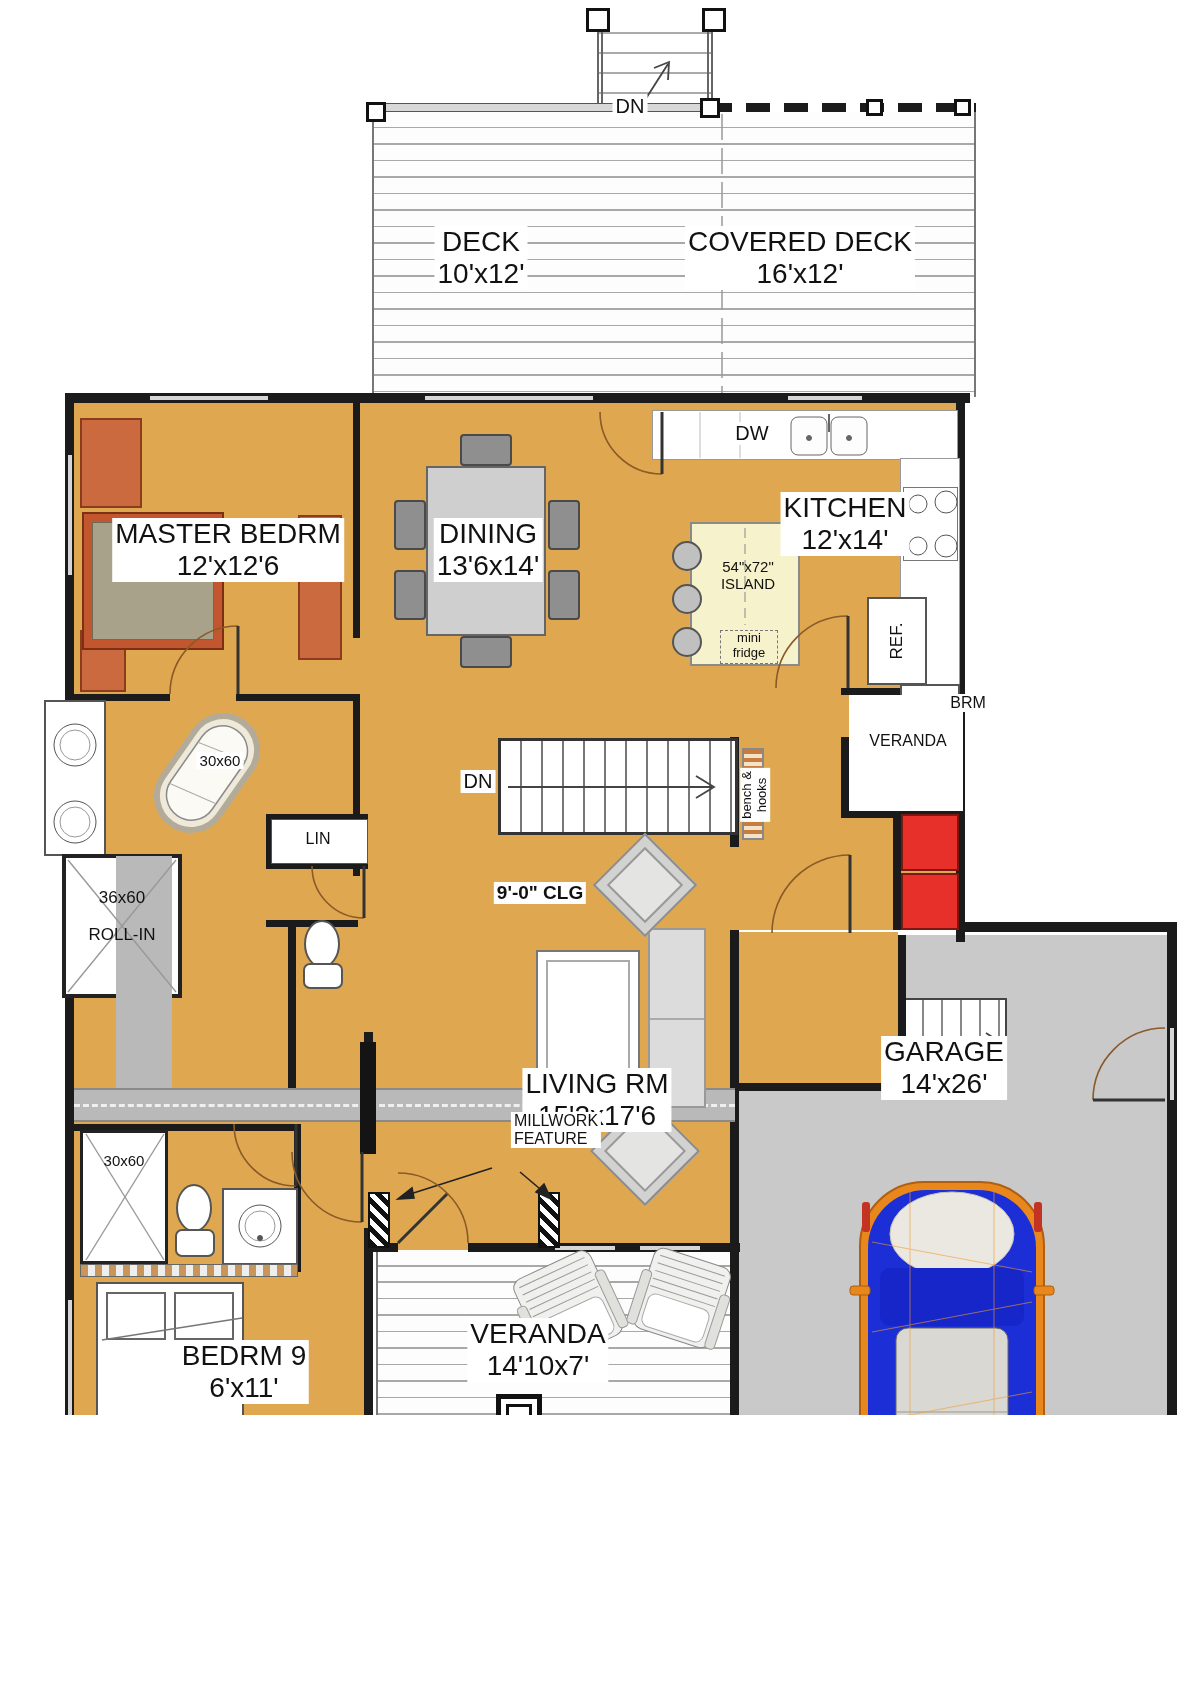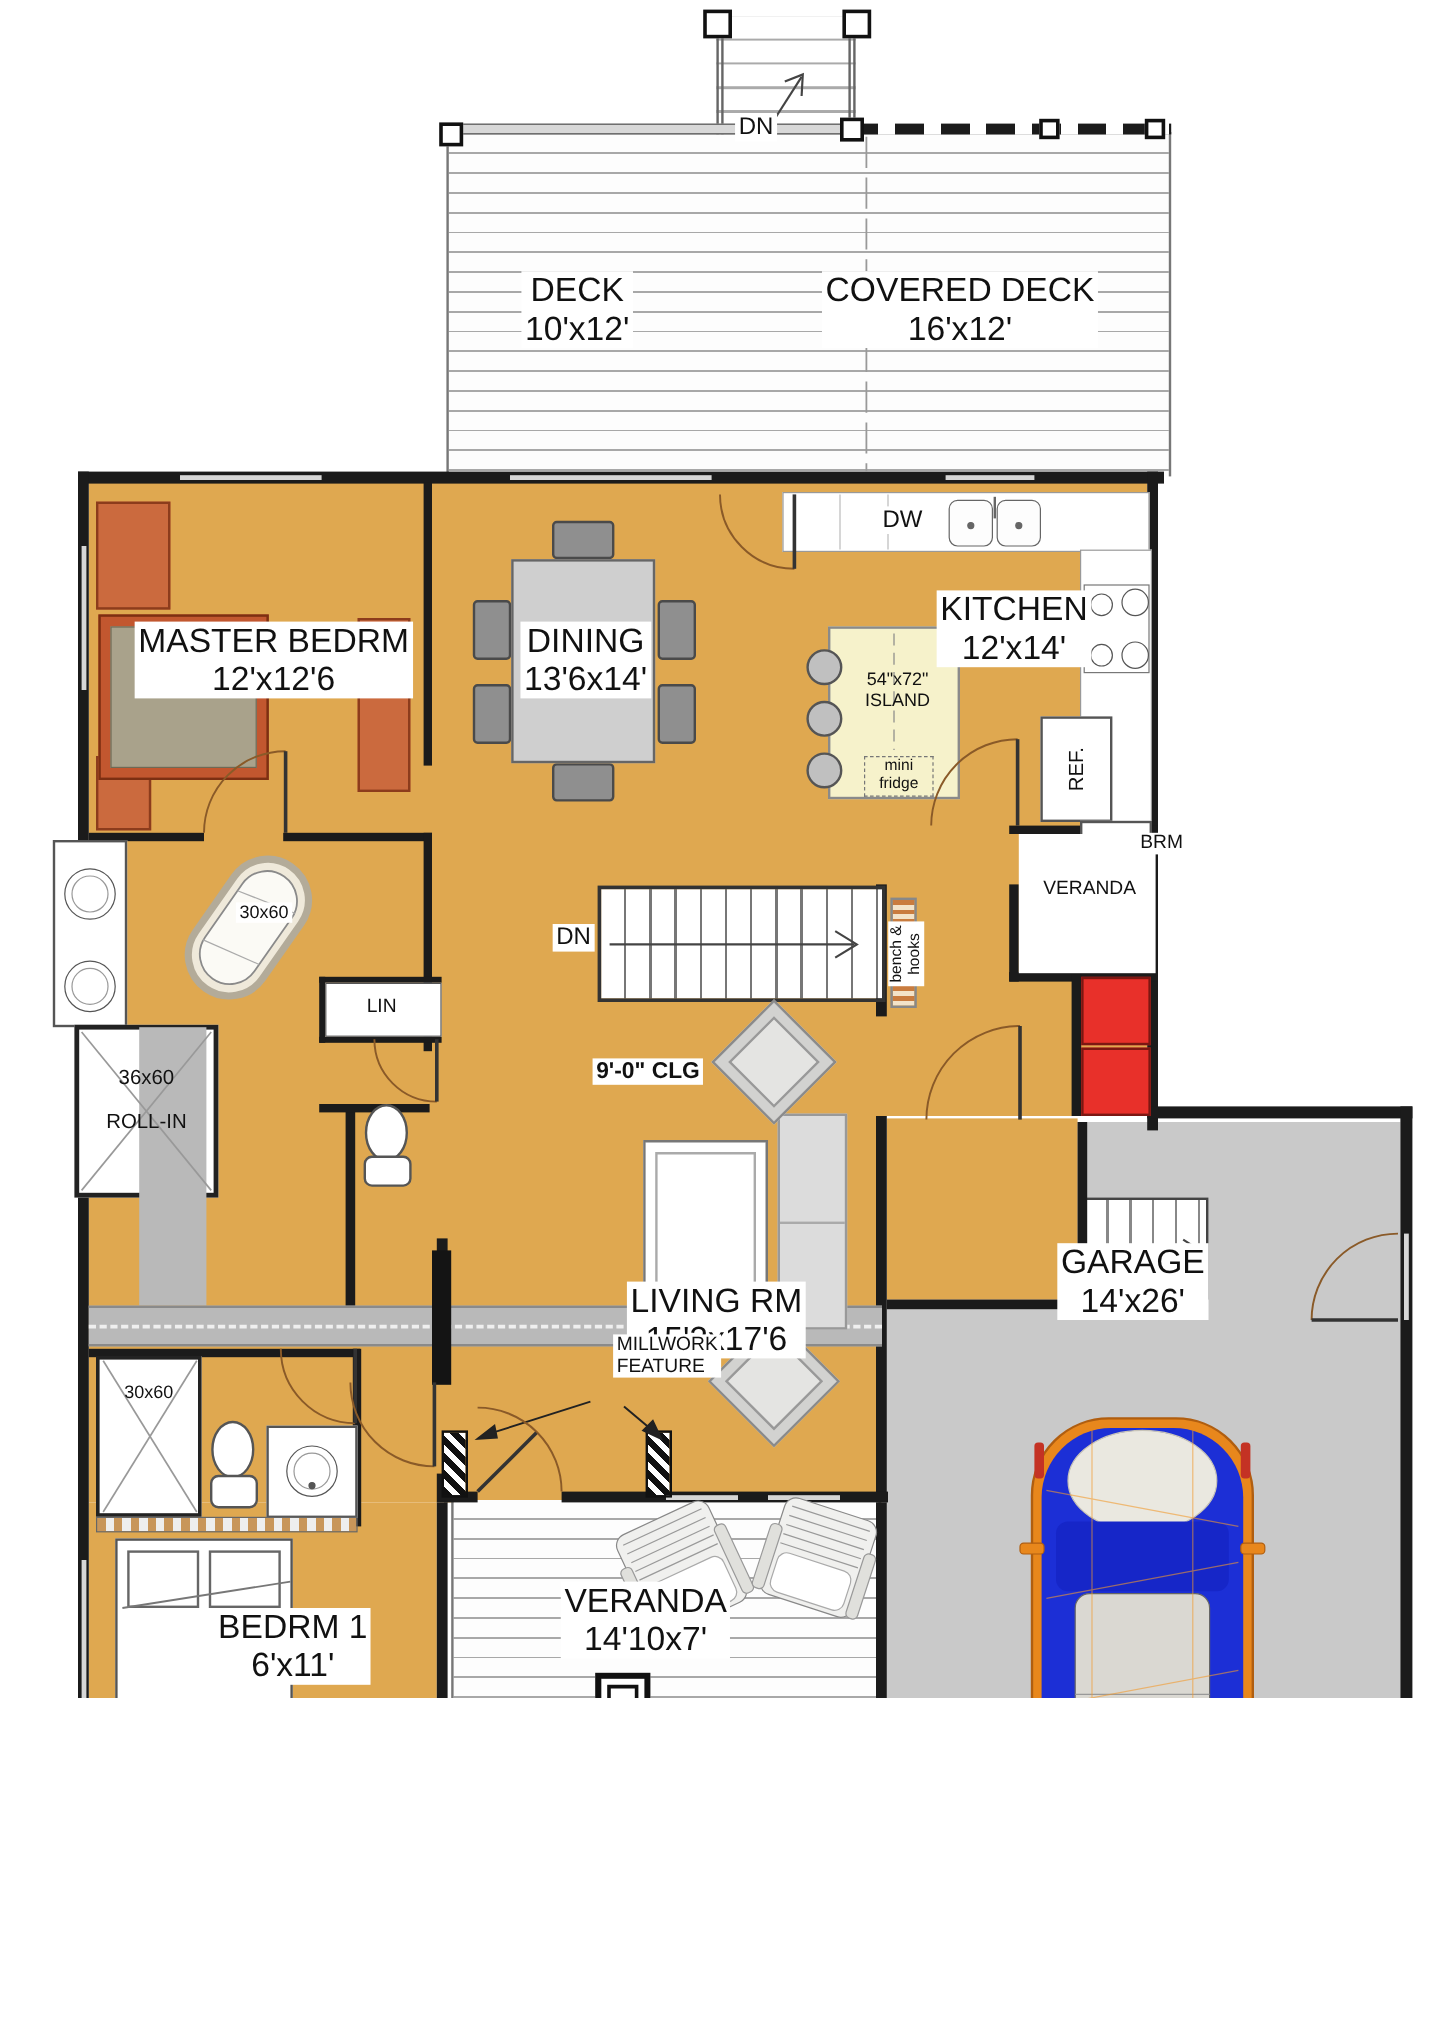--- a/index.html
+++ b/index.html
@@ -402,21 +402,21 @@
   </div>
 
   <div class="lbl fs16" style="left:556px;top:1112px;text-align:left;">
     <div>MILLWORK</div>
     <div>FEATURE</div>
   </div>
 
   <div class="lbl fs15 nobg" style="left:124px;top:1152px;"><span>30x60</span></div>
 
   <div class="lbl fs23" style="left:244px;top:1340px;">
-    <div>BEDRM 1</div>
+    <div>BEDRM 9</div>
     <div>6'x11'</div>
   </div>
 
   <div class="lbl fs23" style="left:538px;top:1318px;">
     <div>VERANDA</div>
     <div>14'10x7'</div>
   </div>
 
   <div class="lbl fs19" style="left:432px;top:1416px;"><span>DN</span></div>
 

